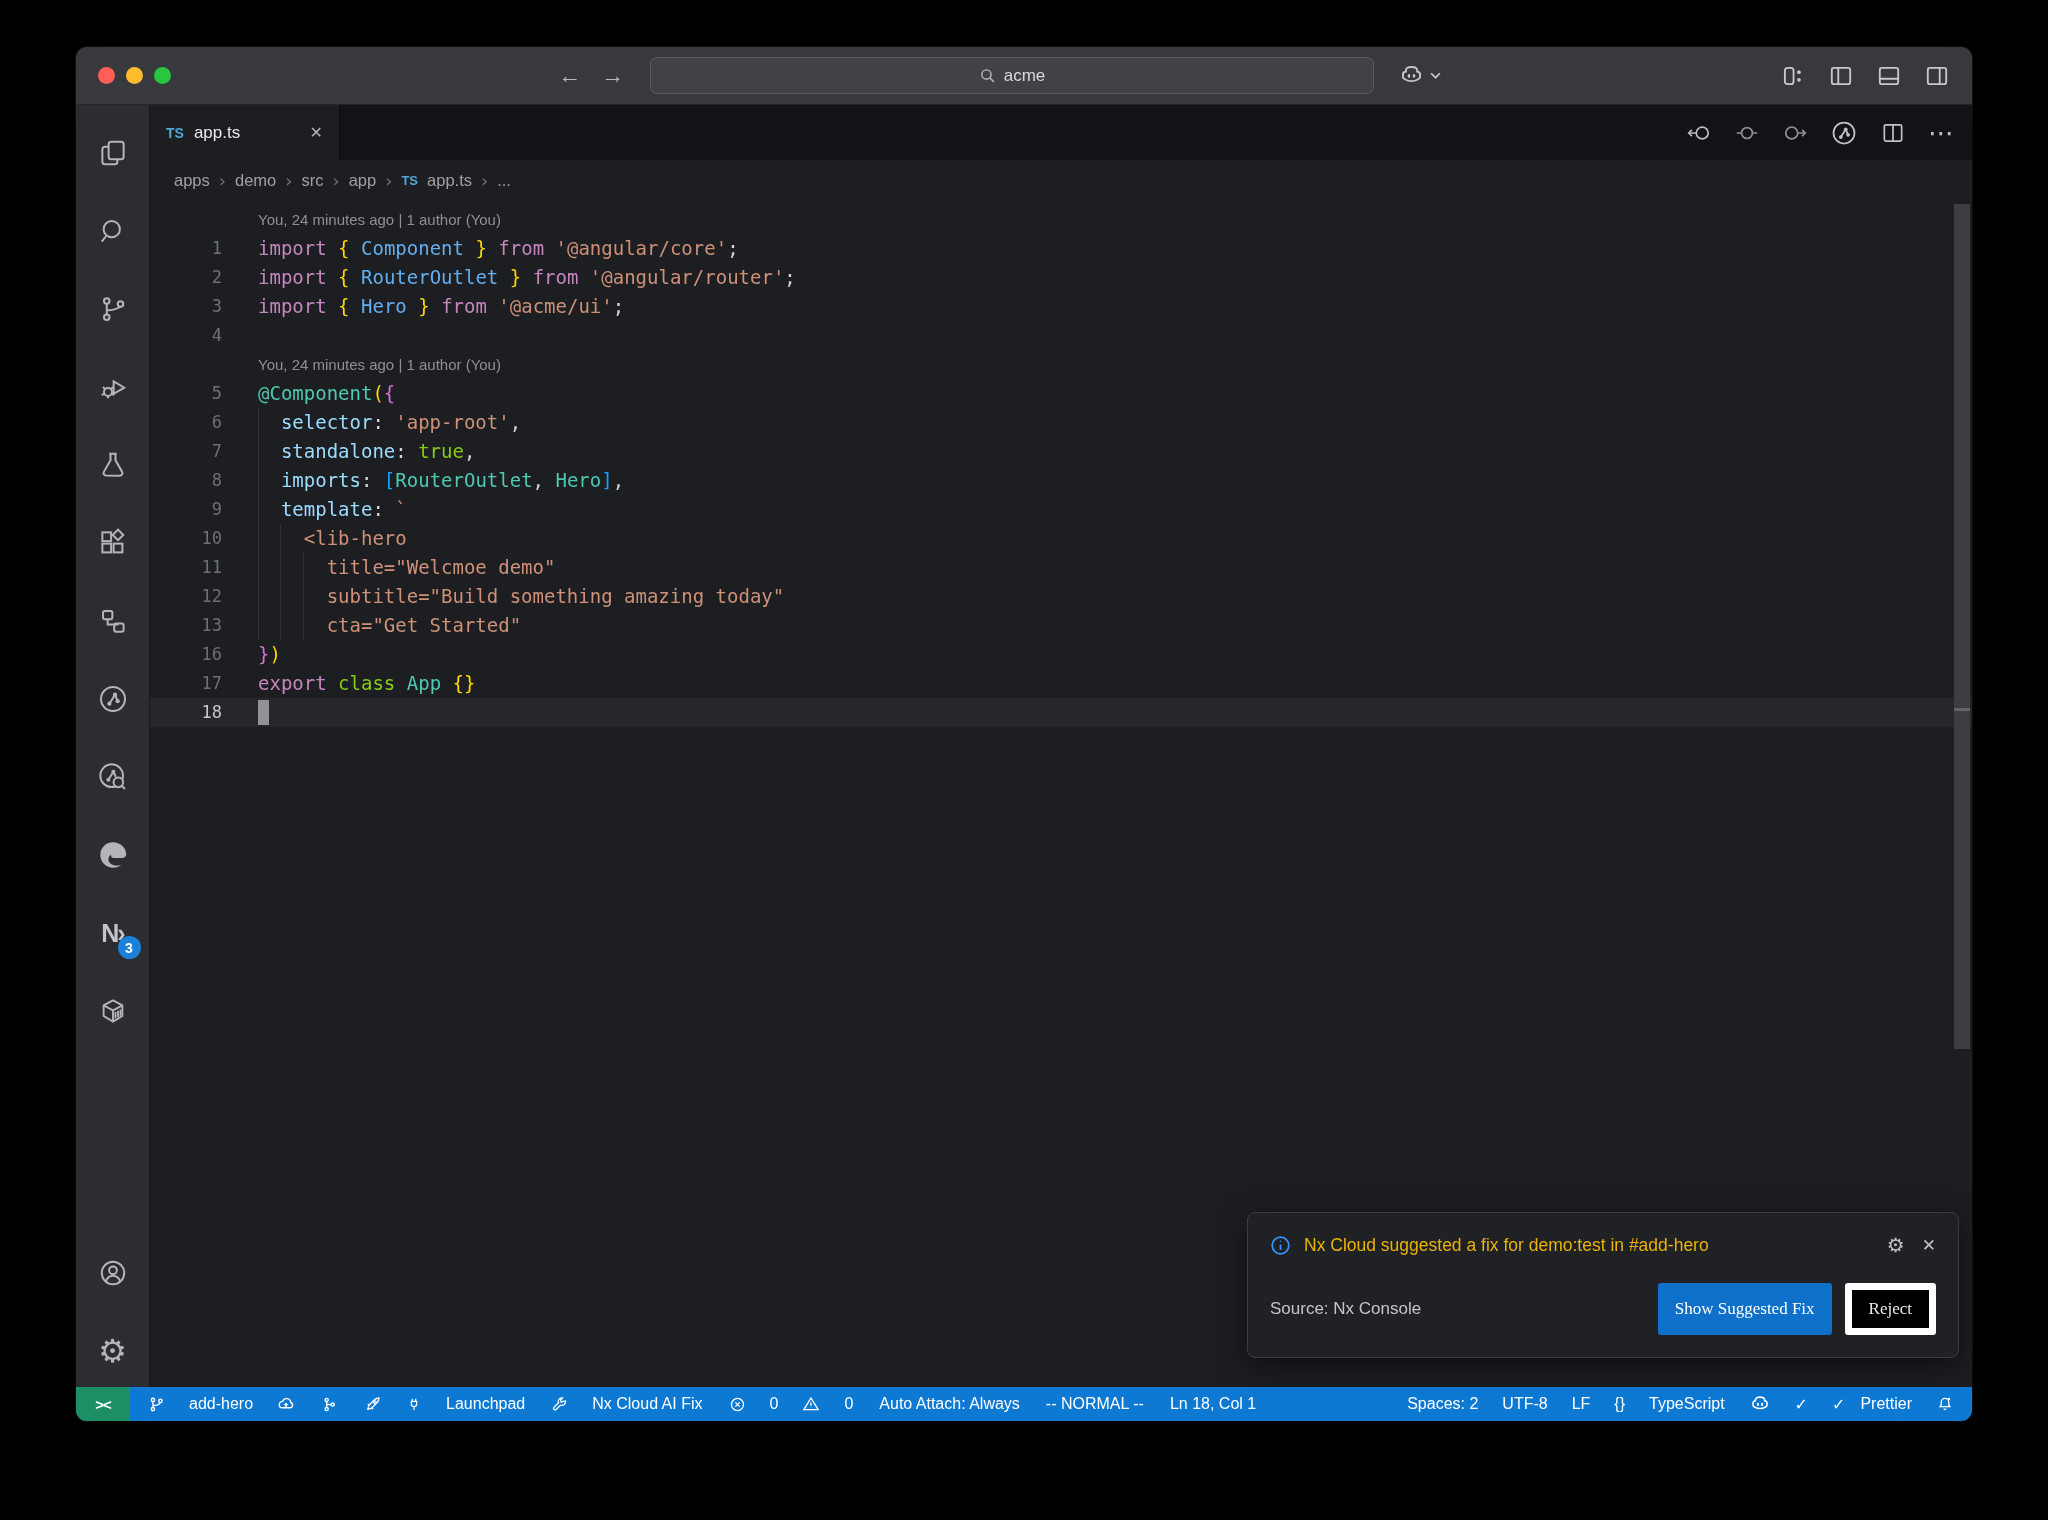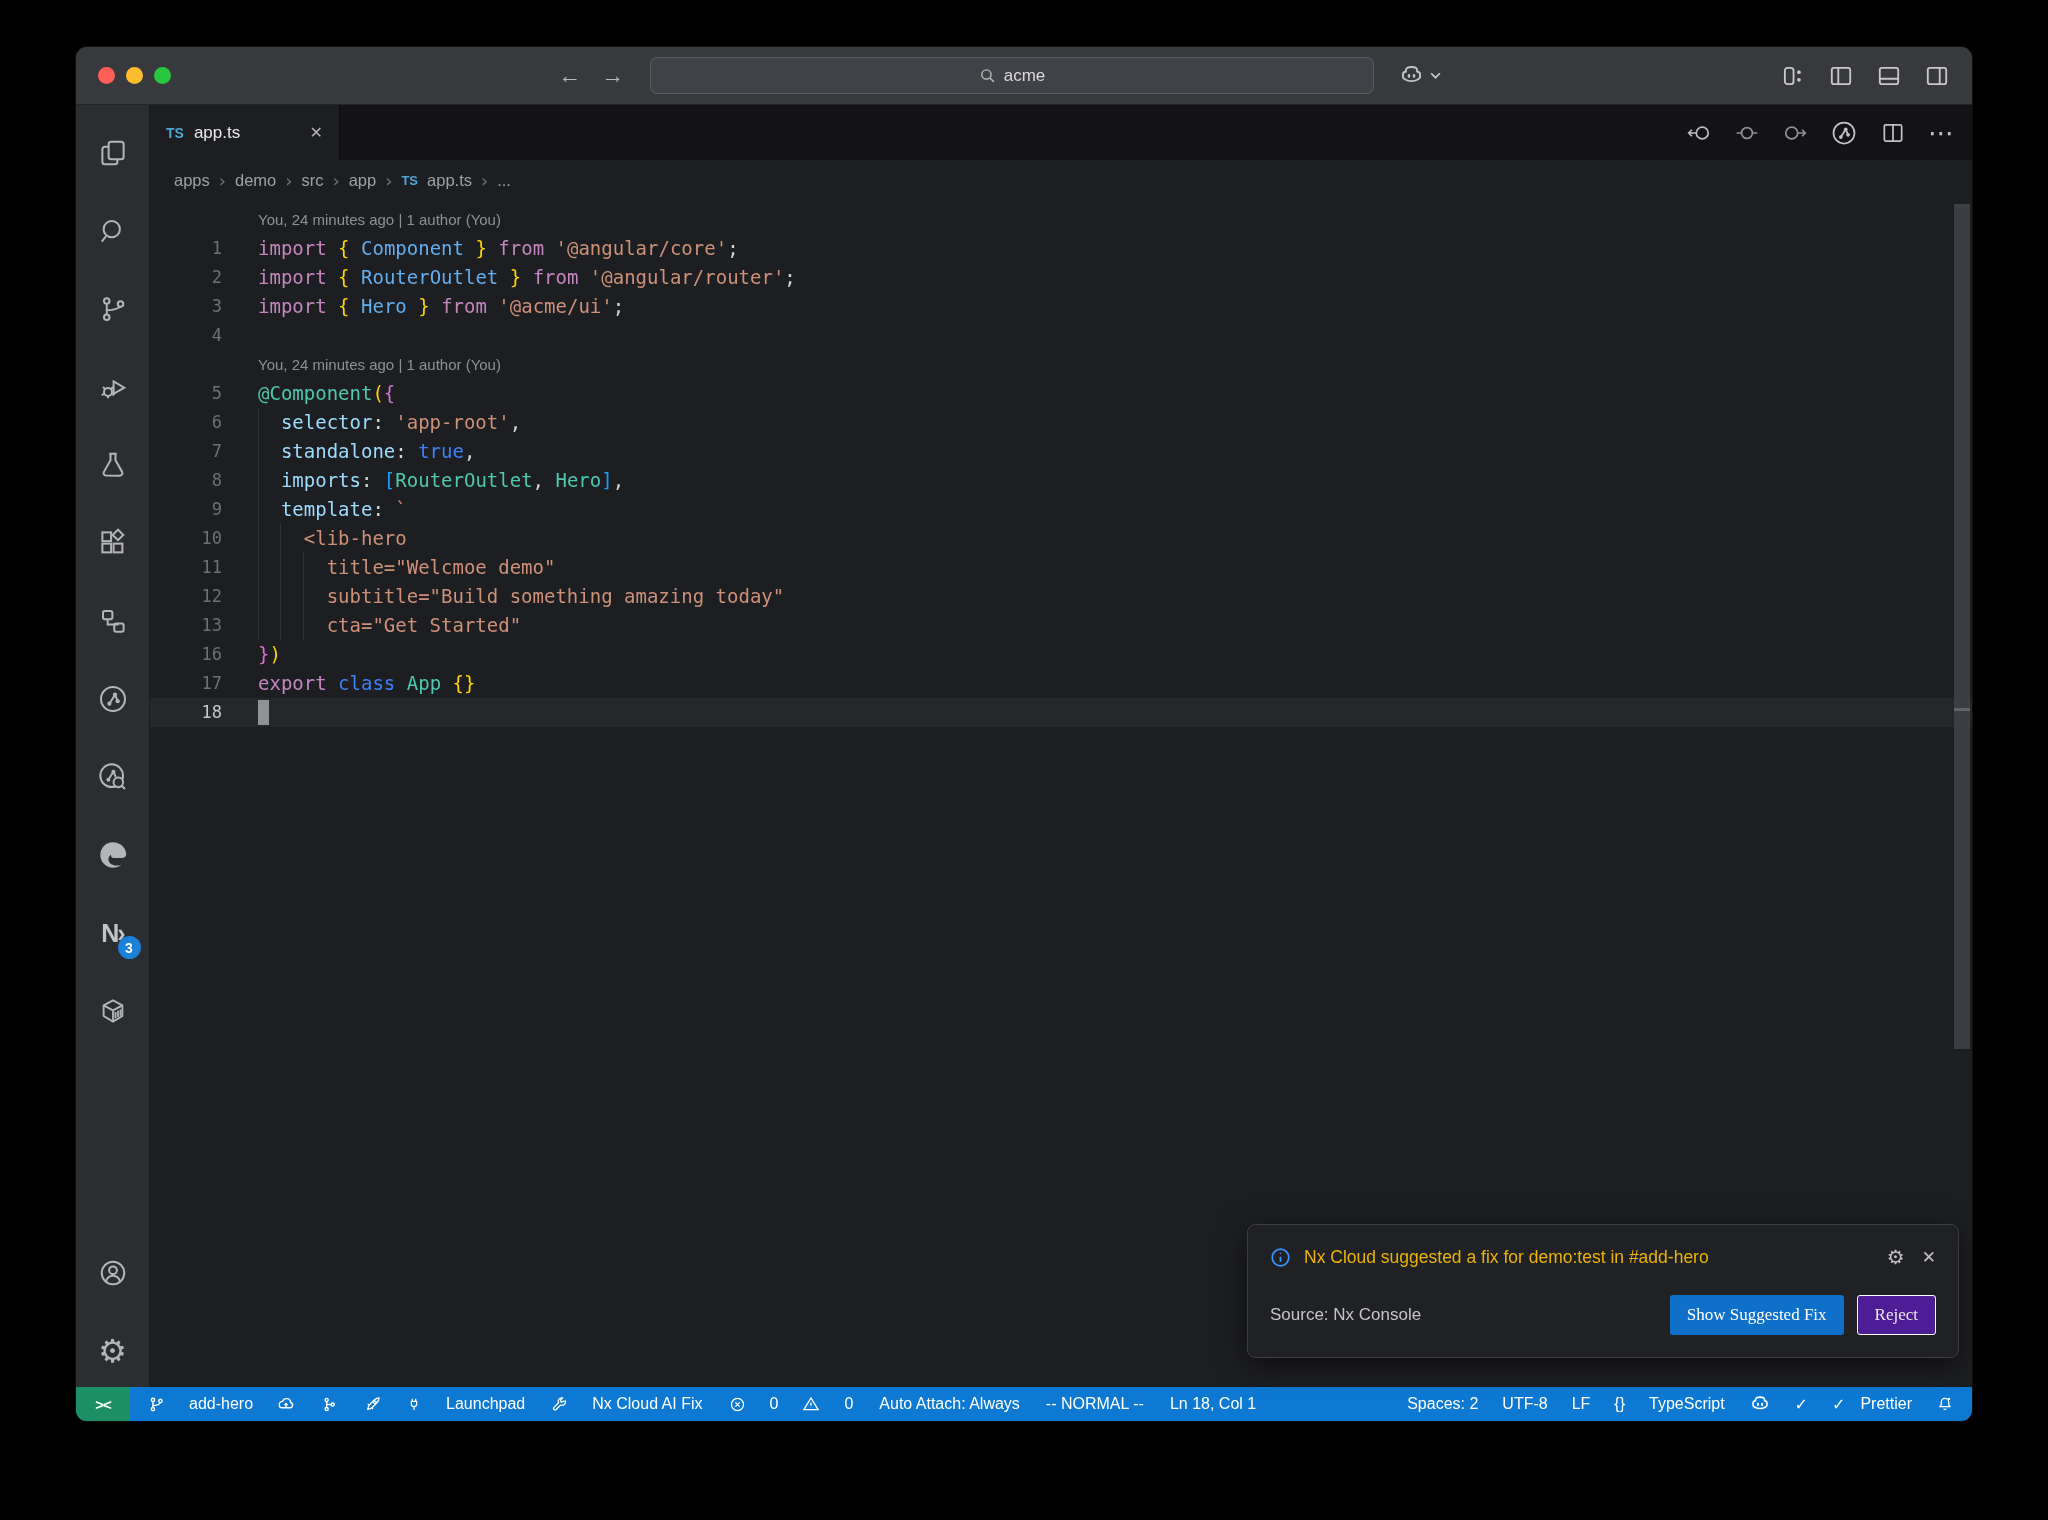--- a/index.html
+++ b/index.html
@@ -62,42 +62,42 @@
   .crow { display:flex; height:29px; line-height:29px; }
   .crow.cur { background:rgba(255,255,255,.045); }
   .ln { width:72px; text-align:right; color:#6d7077; font-size:17px; flex-shrink:0; }
   .crow.cur .ln { color:#c7c8ca; }
   .lc { margin-left:36px; position:relative; white-space:pre; color:#d4d4d4; flex:1; }
   .lc.codelens { font-family:"Liberation Sans","DejaVu Sans",sans-serif; font-size:15px; color:#8e9094; }
   .g { position:absolute; top:0; bottom:0; border-left:1px solid #313238; }
   .cursor { position:absolute; left:0; top:2px; width:11px; height:25px; background:#909294; }
   .tk-kw{color:#c586c0} .tk-b1{color:#ffd700} .tk-b2{color:#da70d6} .tk-b3{color:#179fff}
   .tk-imp{color:#62aeef} .tk-type{color:#4ec9b0} .tk-prop{color:#9cdcfe}
-  .tk-str{color:#ce9178} .tk-const{color:#3b82f6} .tk-pu,.tk-pl{color:#d4d4d4}
+  .tk-str{color:#ce9178} .tk-const{color:#84cc16} .tk-pu,.tk-pl{color:#d4d4d4}
 
   .scrollbar { position:absolute; top:0; right:2px; width:16px; bottom:0; }
   .sb-slider { position:absolute; top:4px; height:845px; width:16px; background:#3d3e44; }
   .sb-mark { position:absolute; top:508px; height:3px; width:16px; background:#63646a; }
 
   
   .notification { position:absolute; right:13px; bottom:29px; width:712px; background:#202124;
                   border:1px solid #3c3c41; border-radius:8px; padding:20px 22px 22px 22px;
                   box-shadow:0 8px 30px rgba(0,0,0,.55);
                   font-family:"Liberation Sans","DejaVu Sans",sans-serif; }
   .ntf-row1 { display:flex; align-items:center; gap:13px; }
   .ntf-title { color:#eab308; font-size:17.5px; flex:1; white-space:nowrap; }
   .ntf-gear { color:#c0c0c2; font-size:20px; }
   .ntf-close { color:#c0c0c2; font-size:17px; margin-left:4px; font-family:"DejaVu Sans",sans-serif; }
   .ntf-row2 { margin-top:26px; display:flex; align-items:center; }
   .ntf-source { color:#c5c5c8; font-size:17px; }
   .ntf-btns { margin-left:auto; display:flex; gap:13px; }
   .btn { font-size:17px; padding:9px 17px; border-radius:3px; border:none; cursor:default;
          font-family:Liberation Serif, serif; }
   .btn-primary { background:#0e70c8; color:#fff; }
-  .btn-secondary { background:#4c1d95; color:#eaeaec; border:1px solid #ffffff; }
+  .btn-secondary { background:#000000; color:#eaeaec; border:7px solid #ffffff; }
 
   
   .statusbar { height:34px; background:#0d79d3; display:flex; align-items:center; color:#fff;
                font-size:16px; }
   .sb-remote { width:54px; height:34px; background:#1d8f64; display:flex; align-items:center;
                justify-content:center; font-weight:bold; font-size:15px; letter-spacing:-1px; }
   .sb-left { display:flex; align-items:center; gap:26px; margin-left:18px; }
   .sb-right { margin-left:auto; display:flex; align-items:center; gap:24px; padding-right:18px; }
   .sb-item { display:flex; align-items:center; gap:24px; white-space:nowrap; }
   .dblcheck span:last-child { margin-left:-9px; }

